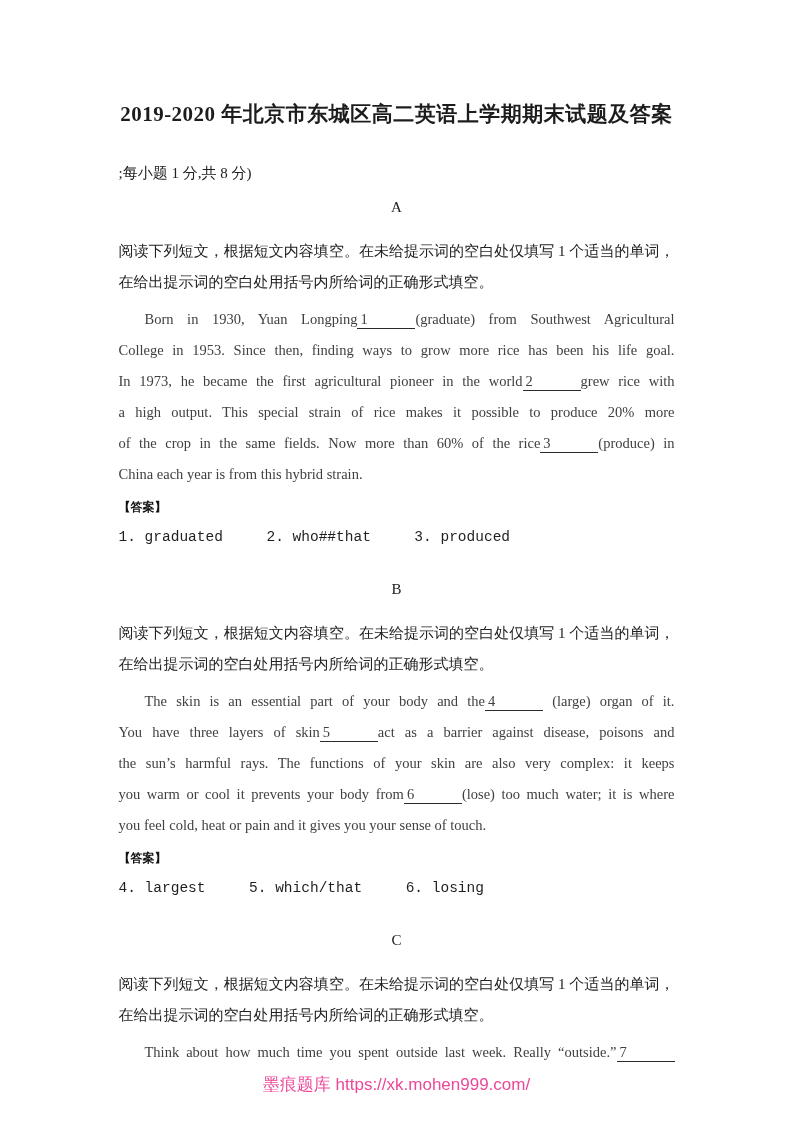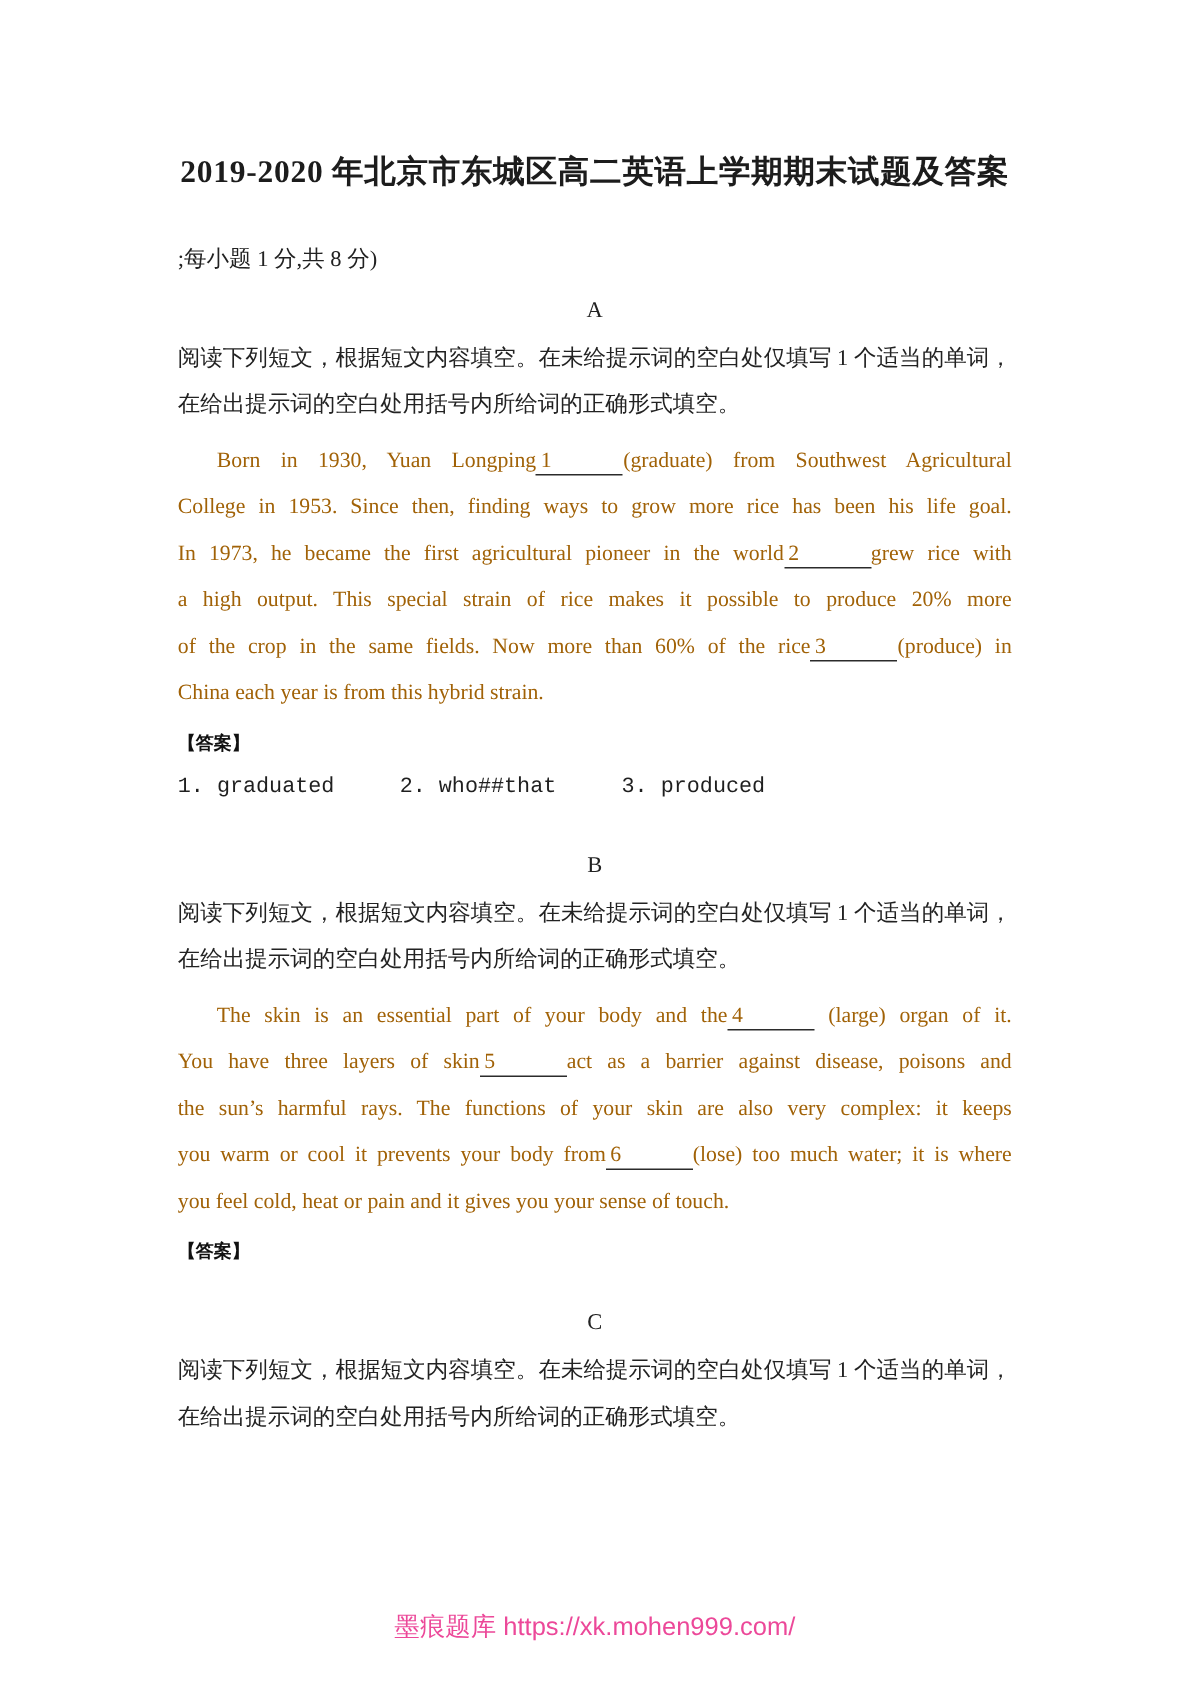--- a/index.html
+++ b/index.html
@@ -42,32 +42,32 @@
     font-family: "Liberation Serif", "DejaVu Serif", serif;
     font-size: 15px;
     line-height: 20px;
     text-align: center;
     color: #222222;
   }
   .section:first-of-type .section-heading {
     margin-top: 12px;
   }
   .instruction {
-    margin-top: 7px;
+    margin-top: 19px;
     font-family: "Liberation Serif", "DejaVu Serif", serif;
     font-size: 15px;
     line-height: 31px;
     text-align: justify;
     color: #222222;
   }
   .passage {
     margin-top: 6px;
     font-family: "Liberation Serif", "DejaVu Serif", serif;
     font-size: 14.5px;
-    color: #a16207;
+    color: #404040;
   }
   .pline {
     line-height: 31px;
     text-align: left;
   }
   .pline.j {
     text-align: justify;
     text-align-last: justify;
   }
   .pline.ind {
@@ -136,25 +136,29 @@
     <div class="section-heading">B</div>
     <div class="instruction">阅读下列短文，根据短文内容填空。在未给提示词的空白处仅填写 1 个适当的单词，在给出提示词的空白处用括号内所给词的正确形式填空。</div>
     <div class="passage">
             <div class="pline j ind">The skin is an essential part of your body and the<span class="blank">4</span> (large) organ of it.</div>
             <div class="pline j">You have three layers of skin<span class="blank">5</span>act as a barrier against disease, poisons and</div>
             <div class="pline j">the sun’s harmful rays. The functions of your skin are also very complex: it keeps</div>
             <div class="pline j">you warm or cool it prevents your body from<span class="blank">6</span>(lose) too much water; it is where</div>
             <div class="pline">you feel cold, heat or pain and it gives you your sense of touch.</div>
           </div>
     <div class="answer-label">【答案】</div>
+    <div class="answers">4. largest     5. which/that     6. losing</div>
   </section>
 
   <section class="section">
     <div class="section-heading">C</div>
     <div class="instruction">阅读下列短文，根据短文内容填空。在未给提示词的空白处仅填写 1 个适当的单词，在给出提示词的空白处用括号内所给词的正确形式填空。</div>
+    <div class="passage">
+            <div class="pline j ind">Think about how much time you spent outside last week. Really “outside.”<span class="blank">7</span></div>
+          </div>
 
   </section>
 </div>
   </div>
   <div class="footer">
     <span>墨痕题库 https://xk.mohen999.com/</span>
   </div>
 </div>
 
 </body></html>

